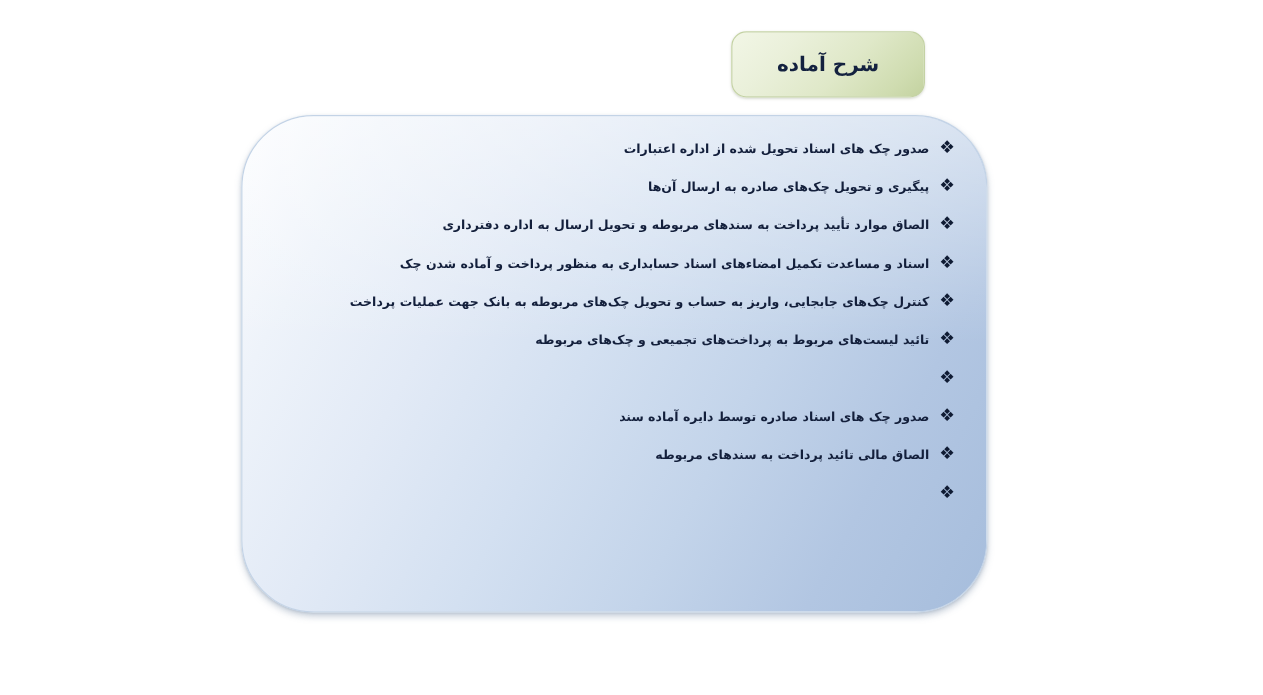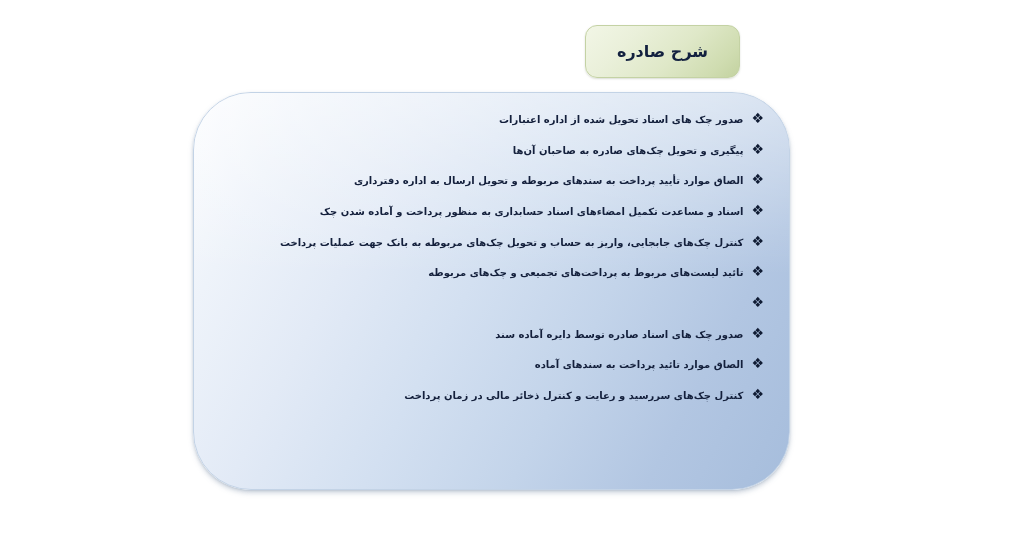--- a/index.html
+++ b/index.html
@@ -135,35 +135,35 @@
     line-height: 1.25;
     white-space: nowrap;
   }
 </style>
 </head>
 <body>
 
 <div class="slide">
 
   <div class="title-pill">
-    <span class="title-pill-text">شرح صادره</span>
+    <span class="title-pill-text">شرح آماده</span>
   </div>
 
   <div class="panel-wrap">
     <div class="panel">
       <ul class="bullet-list">
 
         <li class="bullet-item">
           <span class="bullet-marker">❖</span>
           <span class="bullet-text">صدور چک های اسناد تحویل شده از اداره اعتبارات</span>
         </li>
 
         <li class="bullet-item">
           <span class="bullet-marker">❖</span>
-          <span class="bullet-text">پیگیری و تحویل چک‌های صادره به صاحبان آن‌ها</span>
+          <span class="bullet-text">پیگیری و تحویل چک‌های صادره به ارسال آن‌ها</span>
         </li>
 
         <li class="bullet-item">
           <span class="bullet-marker">❖</span>
           <span class="bullet-text">الصاق موارد تأیید پرداخت به سندهای مربوطه و تحویل ارسال به اداره دفترداری</span>
         </li>
 
         <li class="bullet-item">
           <span class="bullet-marker">❖</span>
           <span class="bullet-text">اسناد و مساعدت تکمیل امضاءهای اسناد حسابداری به منظور پرداخت و آماده شدن چک</span>
@@ -183,25 +183,24 @@
           <span class="bullet-marker">❖</span>
         </li>
 
         <li class="bullet-item">
           <span class="bullet-marker">❖</span>
           <span class="bullet-text">صدور چک های اسناد صادره توسط دایره آماده سند</span>
         </li>
 
         <li class="bullet-item">
           <span class="bullet-marker">❖</span>
-          <span class="bullet-text">الصاق موارد تائید پرداخت به سندهای آماده</span>
-        </li>
-
-        <li class="bullet-item">
-          <span class="bullet-marker">❖</span>
-          <span class="bullet-text">کنترل چک‌های سررسید و رعایت و کنترل ذخائر مالی در زمان پرداخت</span>
+          <span class="bullet-text">الصاق مالی تائید پرداخت به سندهای مربوطه</span>
+        </li>
+
+        <li class="bullet-item">
+          <span class="bullet-marker">❖</span>
         </li>
 
       </ul>
     </div>
   </div>
 
 </div>
 
 </body></html>

